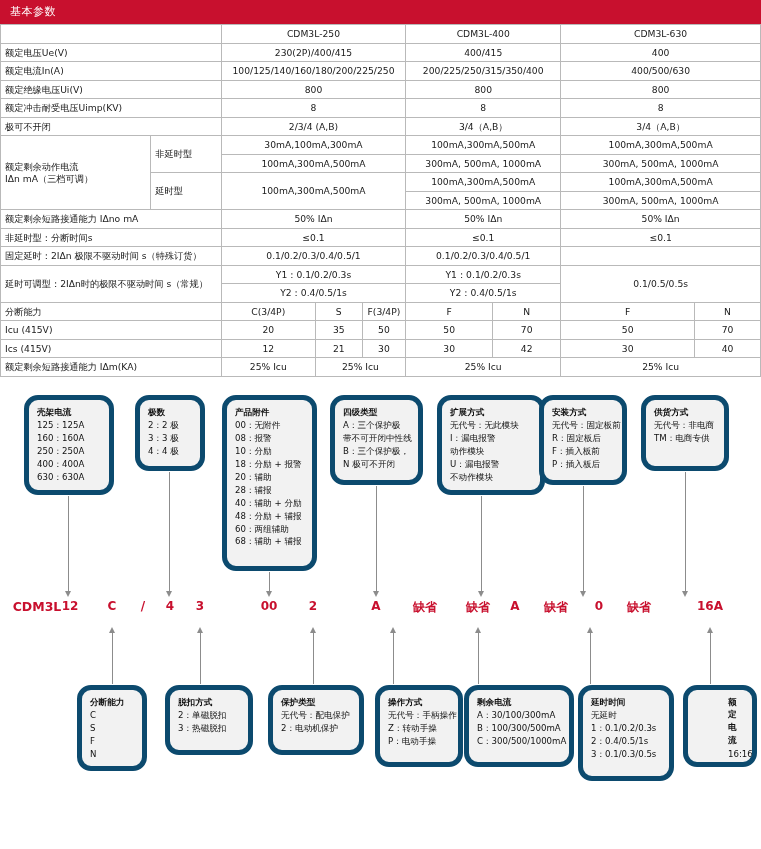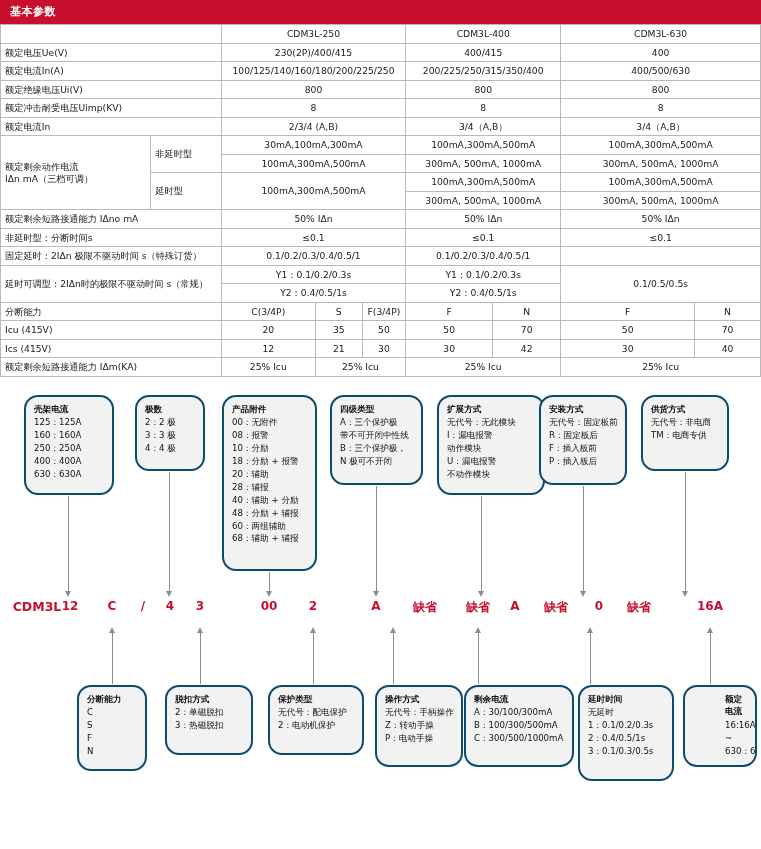--- a/index.html
+++ b/index.html
@@ -9,21 +9,21 @@
     background: #ffffff;
     font-family: "DejaVu Sans", "Liberation Sans", sans-serif;
   }
   body { width: 761px; min-height: 849px; position: relative; }
 
   
   .title-bar {
     background: #c8102e;
     color: #ffffff;
     font-size: 11px;
-    font-weight: bold;
+    font-weight: normal;
     padding: 4px 10px 5px 10px;
     width: 761px;
     letter-spacing: 0.5px;
   }
 
   
   table.spec {
     border-collapse: collapse;
     width: 761px;
     table-layout: fixed;
@@ -44,21 +44,21 @@
 
   
   .diagram {
     position: relative;
     width: 761px;
     height: 445px;
     margin-top: 18px;
   }
   .box {
     position: absolute;
-    border: 2px solid #0c4a6e;
+    border: 5px solid #0c4a6e;
     border-radius: 14px;
     background: #f2f2f2;
     font-size: 8.6px;
     color: #111111;
     line-height: 1.5;
     padding: 6px 7px 6px 8px;
     overflow: hidden;
   }
   .box .bt { font-weight: bold; display: block; margin-bottom: 1px; }
   .box .ln { display: block; white-space: nowrap; }
@@ -150,21 +150,21 @@
   </tr>
 
   <tr>
     <td class="lbl" colspan="2">额定冲击耐受电压Uimp(KV)</td>
     <td class="ctr" colspan="4">8</td>
     <td class="ctr" colspan="3">8</td>
     <td class="ctr" colspan="3">8</td>
   </tr>
 
   <tr>
-    <td class="lbl" colspan="2">额定电流In</td>
+    <td class="lbl" colspan="2">极可不开闭</td>
     <td class="ctr" colspan="4">2/3/4 (A,B)</td>
     <td class="ctr" colspan="3">3/4（A,B）</td>
     <td class="ctr" colspan="3">3/4（A,B）</td>
   </tr>
 
   <tr>
     <td class="lbl" rowspan="4">
       <span>额定剩余动作电流</span><br>
       <span>IΔn mA（三档可调）</span>
     </td>

